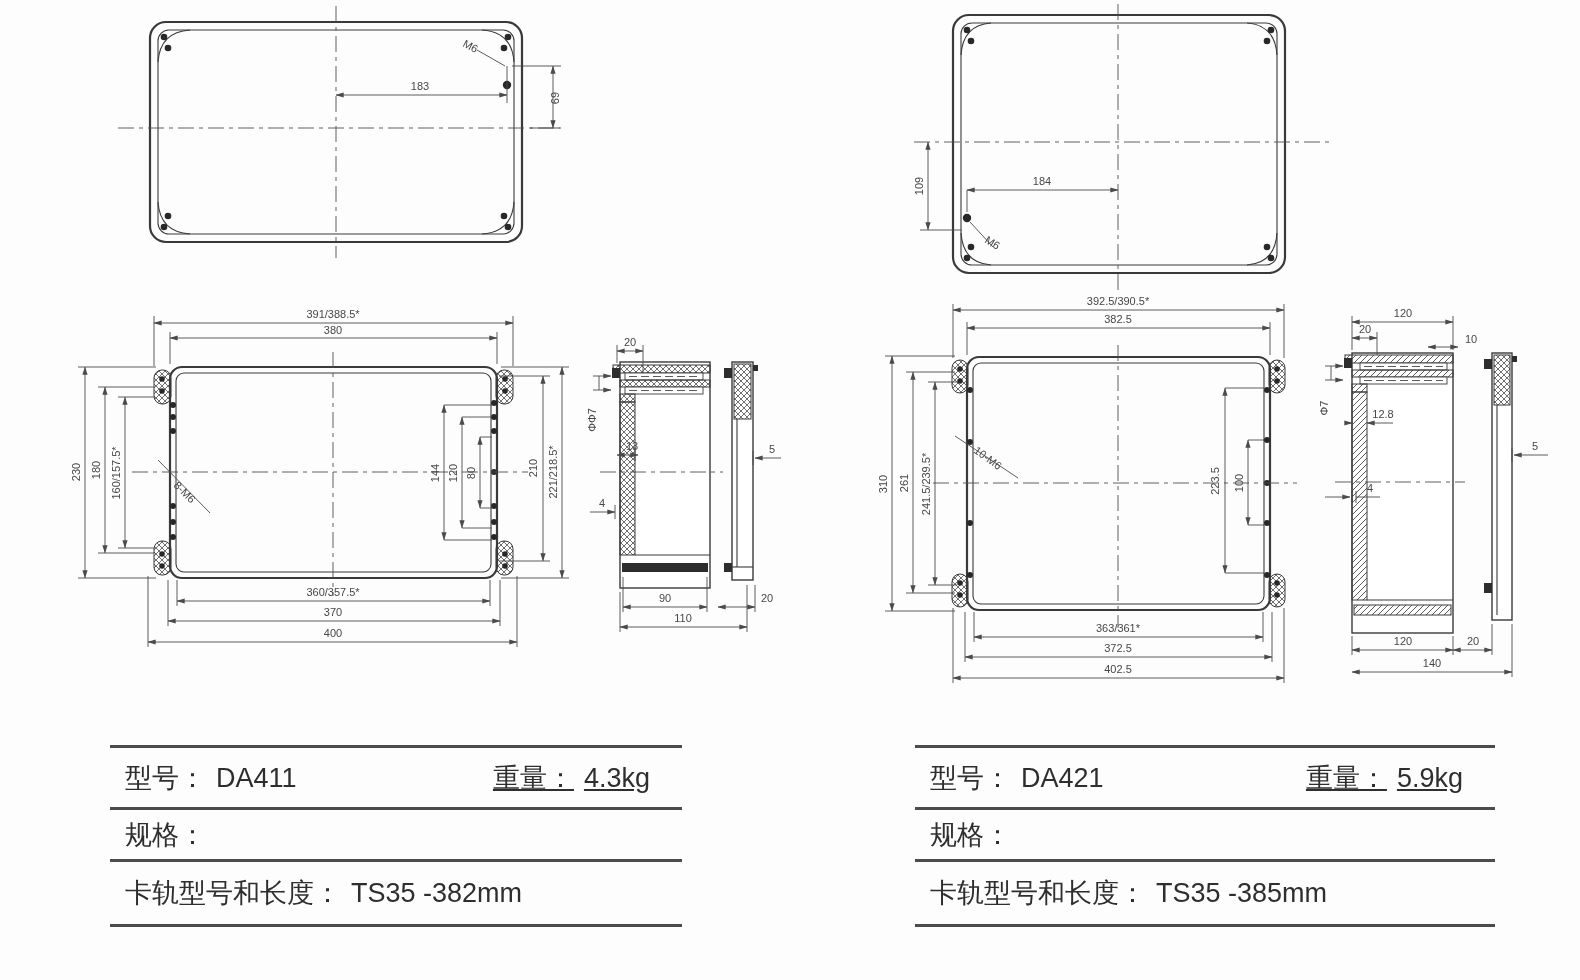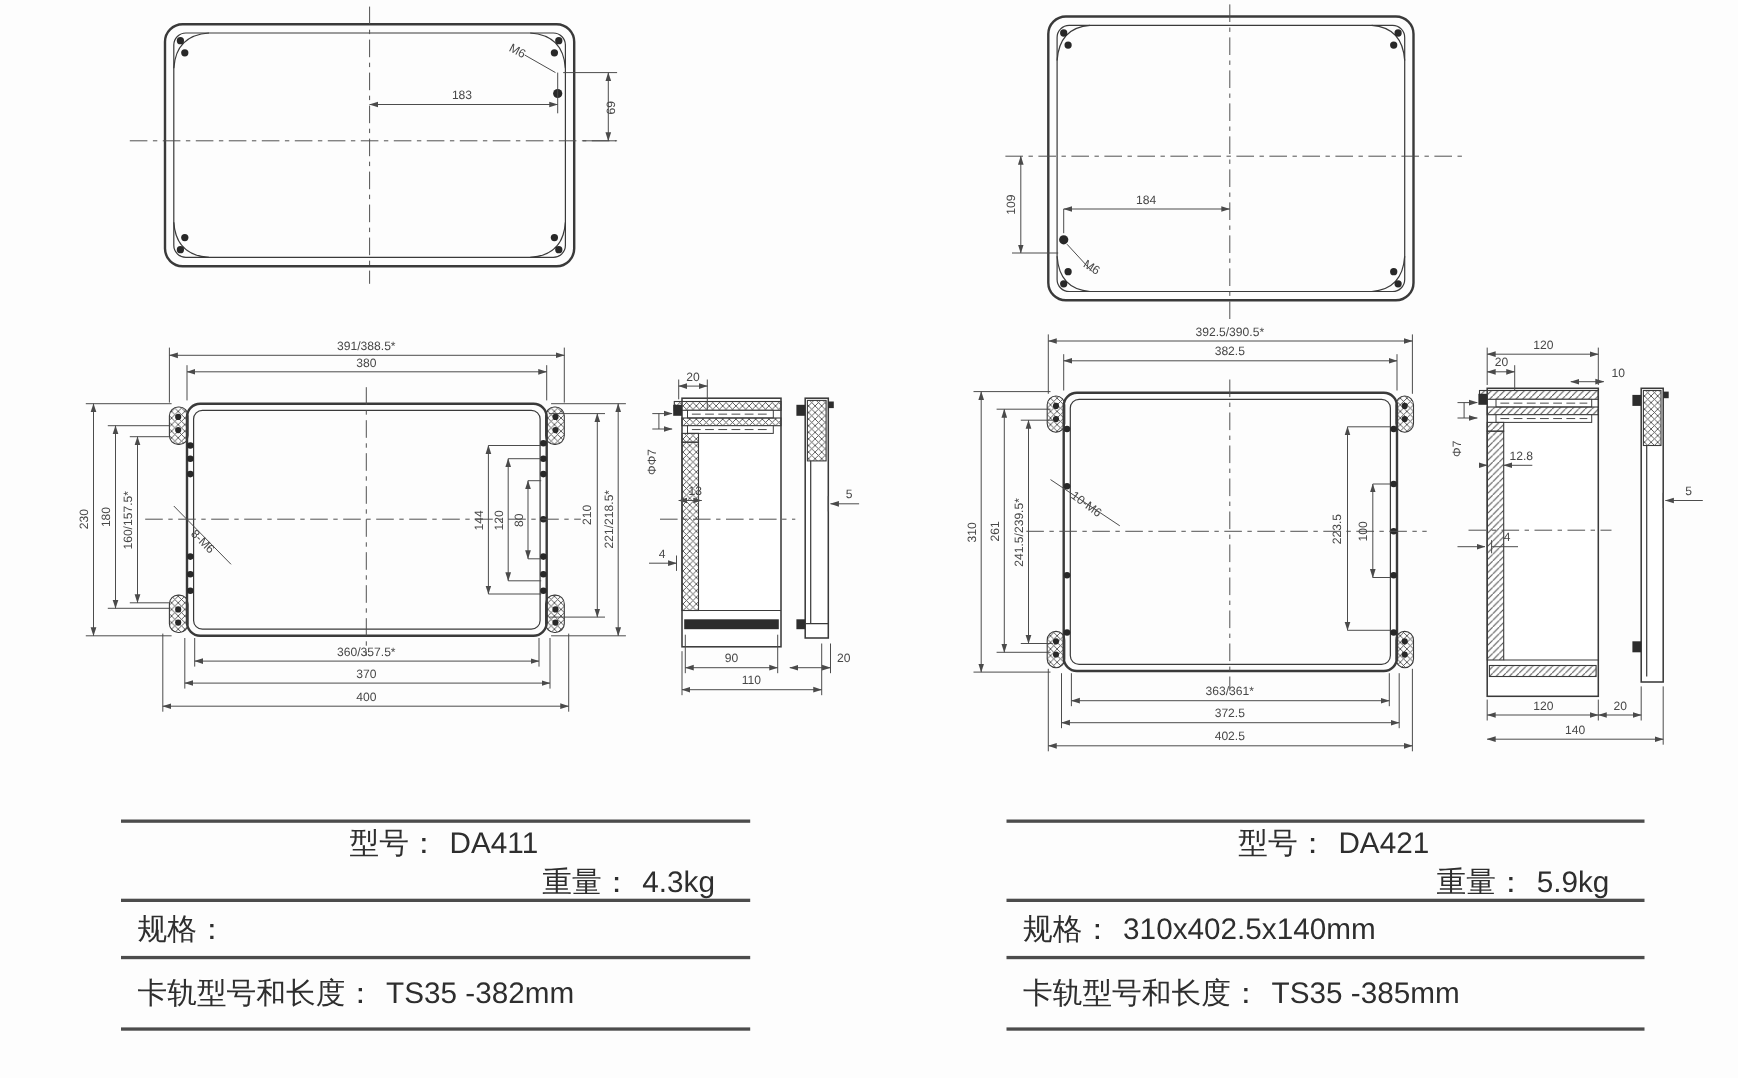--- a/index.html
+++ b/index.html
@@ -23,22 +23,22 @@
   .sec{fill:#2d2d2d;stroke:none;}
   .hx{fill:url(#hx);stroke:#3a3a3a;stroke-width:1;}
   .hd{fill:url(#hd);stroke:#3a3a3a;stroke-width:1;}
   .wh{fill:#ffffff;stroke:#3a3a3a;stroke-width:0.9;}
   
   .spec-table{position:absolute;color:#2e2e2e;font-size:27px;}
   .spec-row{display:flex;align-items:center;box-sizing:border-box;
     border-top:3px solid #4c4c4c;padding-left:15px;}
   .spec-row.last{border-bottom:3px solid #4c4c4c;align-items:center;}
   .spec-row .pair{display:flex;align-items:baseline;gap:10px;}
-  .spec-row .right-pair{margin-left:auto;margin-right:32px;}
-  .r1{height:72px;flex-direction:column;}
+  .spec-row .right-pair{margin-left:auto;margin-right:32px;text-decoration:underline;}
+  .r1{height:62px;}
   .r2{height:52px;}
   .r3{height:68px;}
 </style>
 </head>
 <body>
 
 <svg width="0" height="0" style="position:absolute">
   <defs>
     <pattern id="hx" width="6" height="6" patternUnits="userSpaceOnUse">
       <path d="M0 6 L6 0 M0 0 L6 6" stroke="#4a4a4a" stroke-width="0.8"></path>
@@ -569,21 +569,20 @@
       <span>DA421</span>
     </span>
     <span class="pair right-pair">
       <span>重量：</span>
       <span>5.9kg</span>
     </span>
   </div>
   <div class="spec-row r2">
     <span class="pair">
       <span>规格：</span>
-      <span>310x402.5x140mm</span>
     </span>
   </div>
   <div class="spec-row r3 last">
     <span class="pair">
       <span>卡轨型号和长度：</span>
       <span>TS35 -385mm</span>
     </span>
   </div>
 </div>
 

